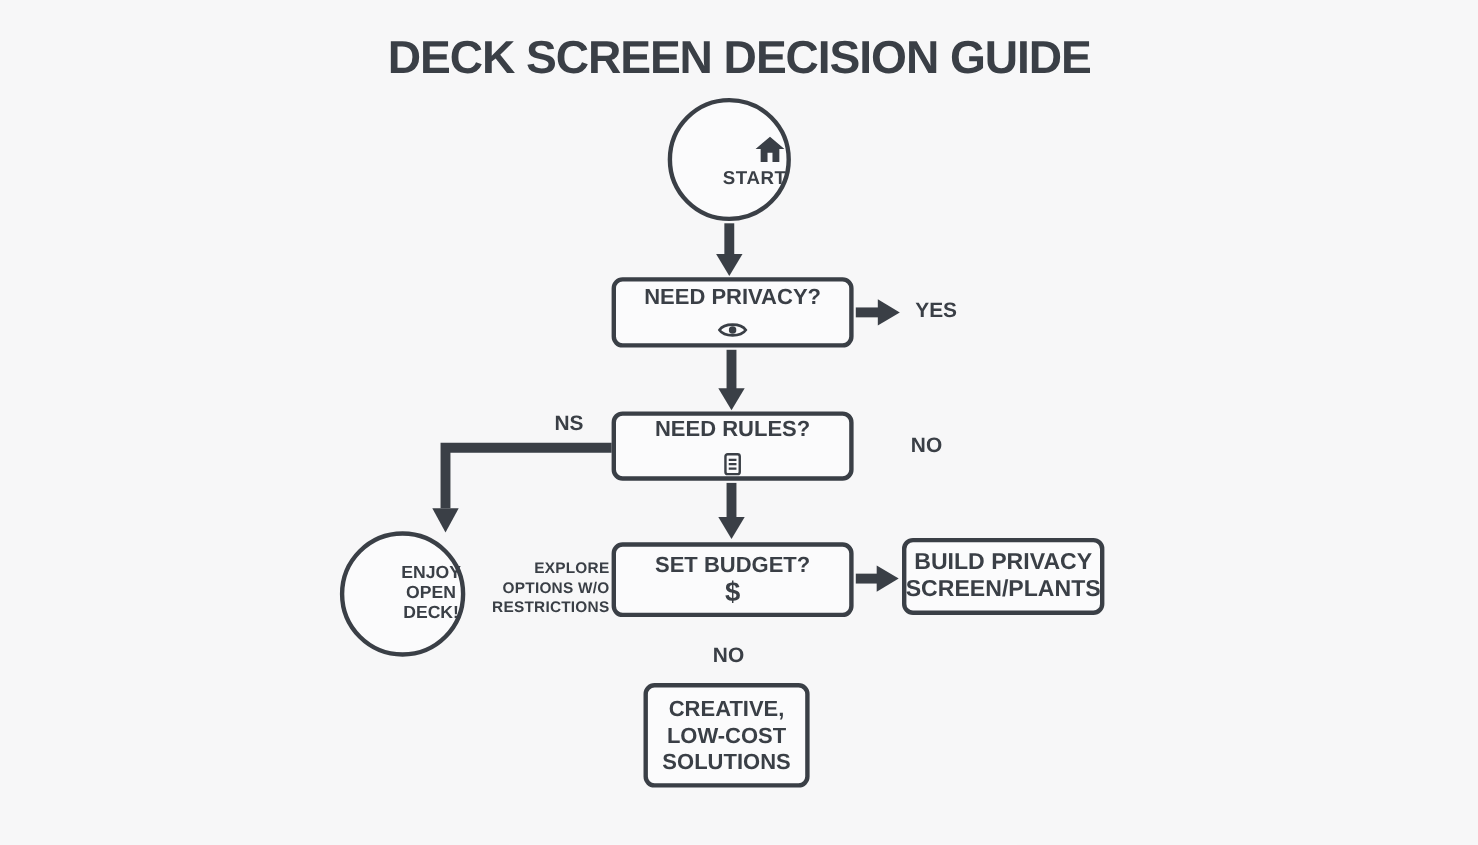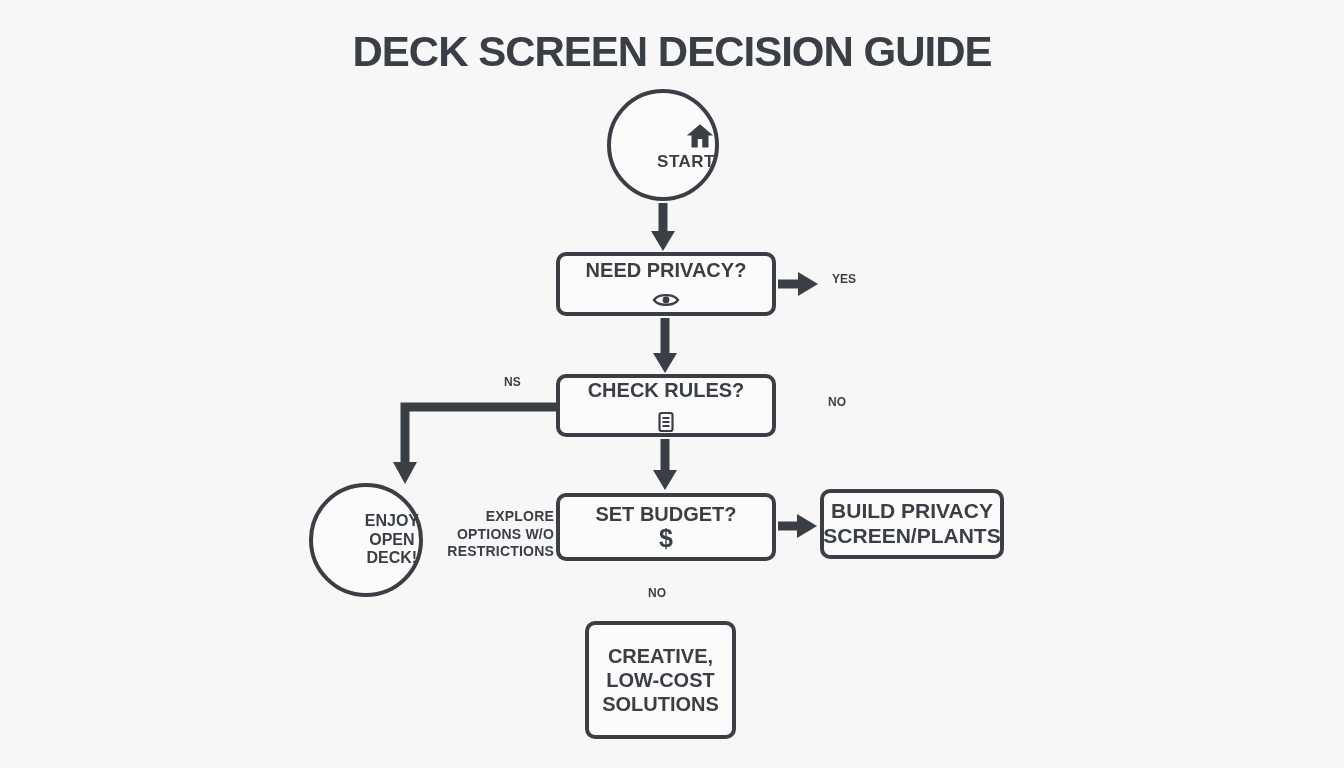--- a/index.html
+++ b/index.html
@@ -29,25 +29,25 @@
   .circle { border-radius:50%; flex-direction:column;align-items:flex-end; }
 
   #start { left:607px; top:89px; width:112px; height:112px; gap:3px; padding-top:4px; }
   #start .label { font-size:17px; letter-spacing:.5px; }
 
   #need-privacy { left:556px; top:252px; width:220px; height:64px; gap:9px; font-size:20px; }
   #check-rules  { left:556px; top:374px; width:220px; height:63px; gap:9px; font-size:20px; }
   #set-budget   { left:556px; top:493px; width:220px; height:68px; font-size:20px; }
   #build-privacy{ left:820px; top:489px; width:184px; height:70px; font-size:21px; text-align:center; line-height:1.18; }
   #enjoy-deck   { left:309px; top:483px; width:114px; height:114px; font-size:16px; text-align:center; line-height:1.15; }
-  #creative     { left:585px; top:621px; width:151px; height:118px; font-size:20px; text-align:center; line-height:1.2; }
+  #creative     { left:585px; top:621px; width:151px; height:95px; font-size:20px; text-align:center; line-height:1.2; }
 
   .multiline { white-space:pre-line; }
 
-  .side-label { position:absolute; font-weight:bold; font-size:12px; z-index:2; }
+  .side-label { position:absolute; font-weight:bold; font-size:19px; z-index:2; }
   #yes-label      { left:832px; top:272px; }
   #ns-label       { left:504px; top:375px; }
   #no-right-label { left:828px; top:395px; }
   #no-bottom-label{ left:648px; top:586px; }
 
   .note {
     position:absolute; font-weight:bold; font-size:14px; text-align:right;
     line-height:1.25; letter-spacing:.2px; z-index:2;
   }
   #explore-note { left:426px; top:508px; width:128px; }
@@ -100,21 +100,21 @@
     <span>NEED PRIVACY?</span>
     <svg class="icon" width="28" height="18" viewBox="0 0 28 18">
       <path d="M2 9 C6.5 2.5, 21.5 2.5, 26 9 C21.5 15.5, 6.5 15.5, 2 9 Z" fill="none" stroke="#3a3f46" stroke-width="2.4"></path>
       <circle cx="14" cy="9" r="3.4" fill="#3a3f46"></circle>
     </svg>
   </div>
 
   <div class="side-label" id="yes-label">YES</div>
 
   <div class="node box" id="check-rules">
-    <span>CHECK RULES?</span>
+    <span>NEED RULES?</span>
     <svg class="icon" width="19" height="22" viewBox="0 0 19 22">
       <rect x="2.5" y="2" width="13" height="18" rx="2" fill="none" stroke="#3a3f46" stroke-width="2.2"></rect>
       <line x1="5.5" y1="7" x2="12.5" y2="7" stroke="#3a3f46" stroke-width="2"></line>
       <line x1="5.5" y1="11" x2="12.5" y2="11" stroke="#3a3f46" stroke-width="2"></line>
       <line x1="5.5" y1="15" x2="12.5" y2="15" stroke="#3a3f46" stroke-width="2"></line>
     </svg>
   </div>
 
   <div class="side-label" id="ns-label">NS</div>
   <div class="side-label" id="no-right-label">NO</div>

